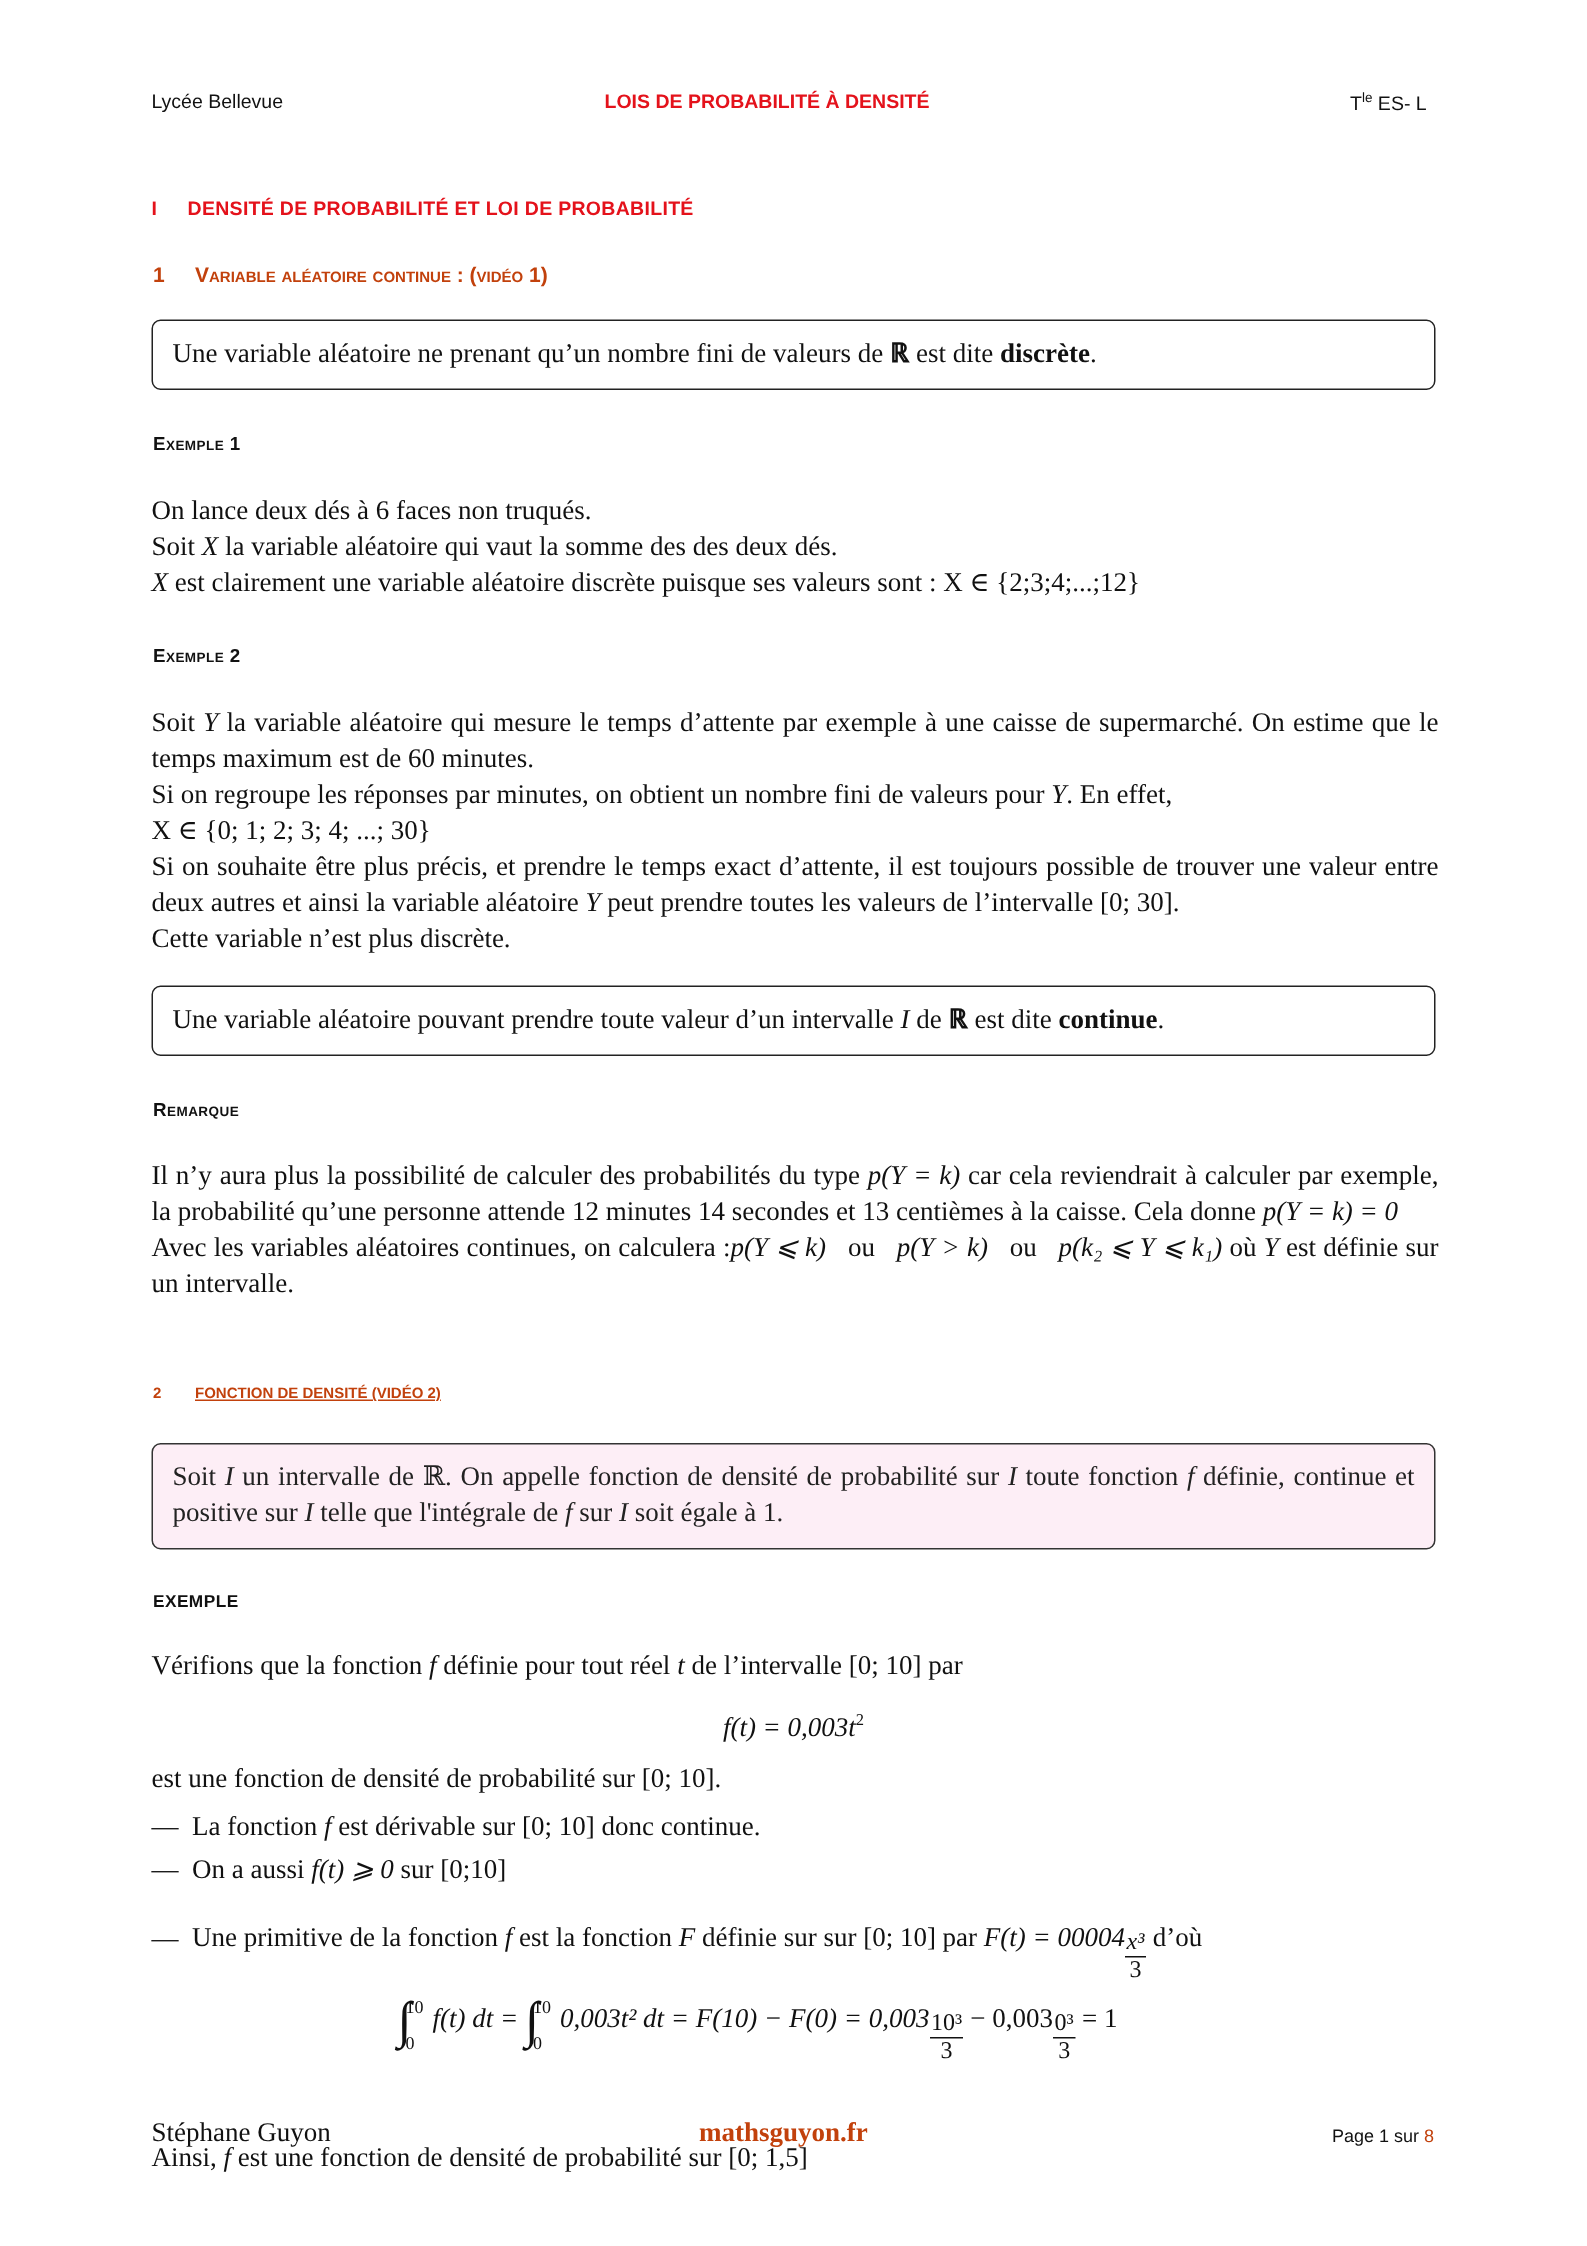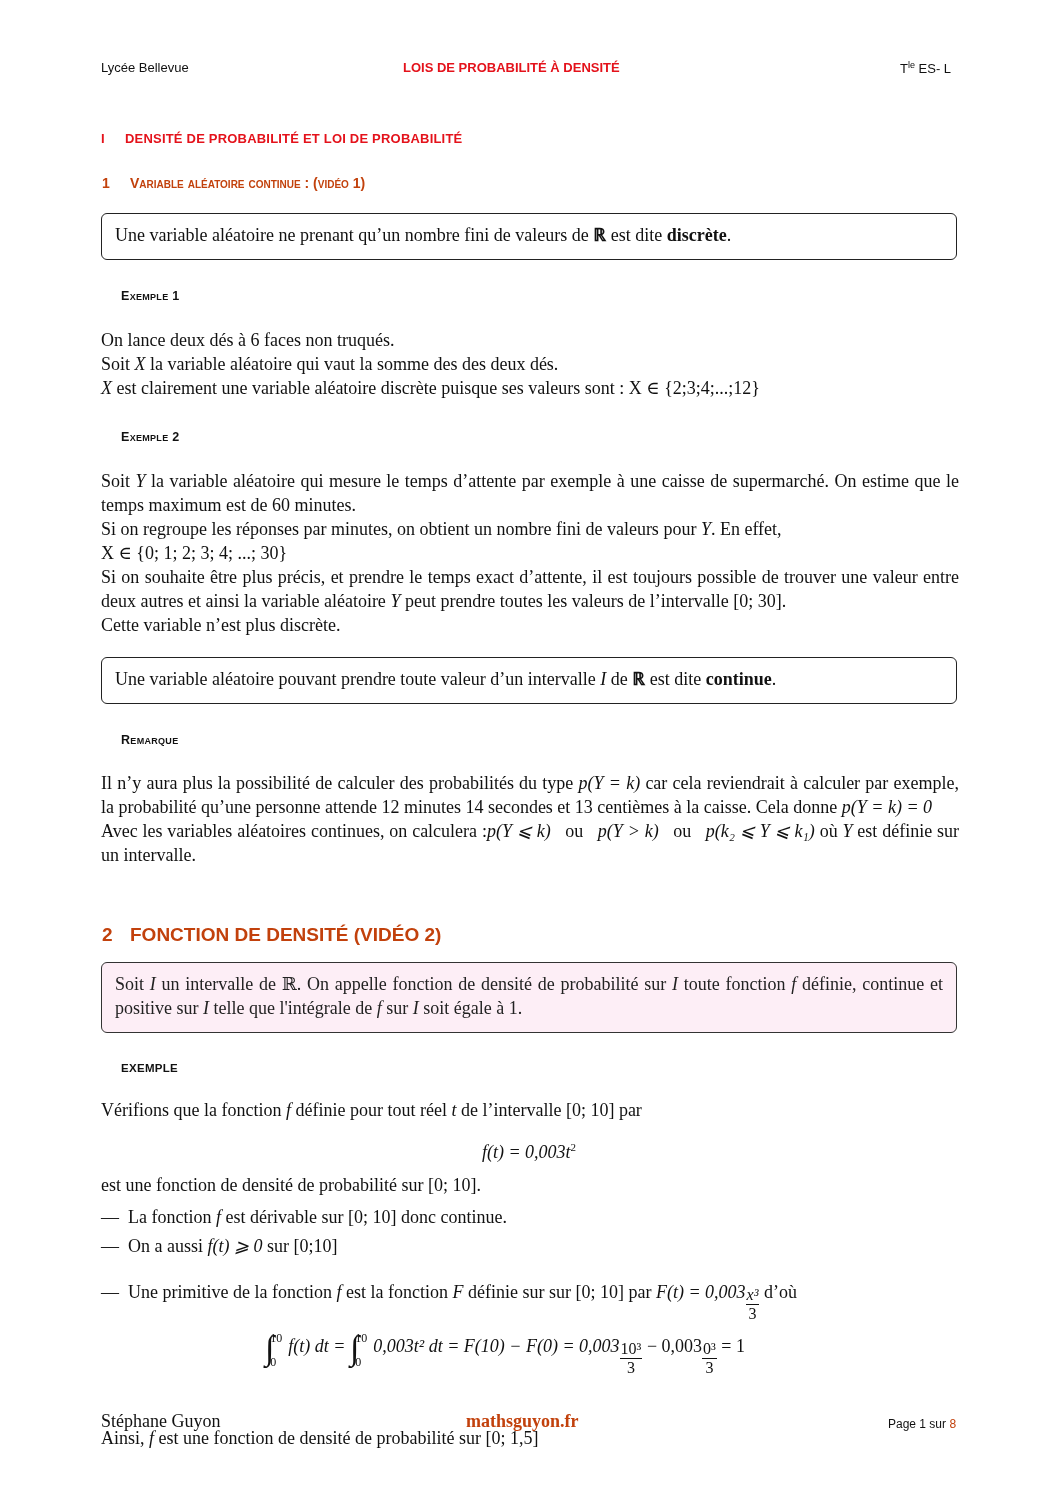--- a/index.html
+++ b/index.html
@@ -7,21 +7,21 @@
   .sans { font-family: "Liberation Sans", "DejaVu Sans", sans-serif; }
   .serif { font-family: "Liberation Serif", "DejaVu Serif", serif; }
   .abs { position:absolute; }
   .hdr { top:60px; font-size:13px; }
   .red { color:#e4121b; }
   .blue { color:#c2410c; }
   .sec1 { top:131px; left:101px; font-size:13px; font-weight:bold; letter-spacing:0.2px; }
   .sec1 .num { display:inline-block; width:24px; }
   .sub { font-size:14px; font-weight:bold; }
   .sub .num { display:inline-block; width:28px; }
-  .ex { left:102px; font-size:12.5px; font-weight:bold; letter-spacing:0.3px;margin-left:19px; }
+  .ex { left:102px; font-size:12.5px; font-weight:bold; letter-spacing:0.3px; }
   .sc { font-variant: small-caps; }
   .body { font-size:18px; line-height:24px; }
   .para { left:101px; width:858px; text-align:justify; }
   .defbox { left:101px; width:856px; border:1.5px solid #222; border-radius:6px; box-sizing:border-box; }
   .defbox.white { background:#fff; }
   .defbox.pink { background:#fdeef6; border-color:#333; }
   .defbox .txt { padding:9px 13px; font-size:18px; line-height:24px; }
   i.m { font-style:italic; }
   b { font-weight:bold; }
   .dash { display:inline-block; width:27px; }
@@ -66,34 +66,34 @@
 <div class="abs defbox white serif" style="top:657px; height:47px;">
   <div class="txt"><span>Une variable aléatoire pouvant prendre toute valeur d’un intervalle </span><i class="m">I</i><span> de </span><b>ℝ</b><span> est dite </span><b>continue</b><span>.</span></div>
 </div>
 
 <div class="abs sans ex sc" style="top:733px;">Remarque</div>
 <div class="abs serif body para" style="top:771px;">
   <div><span>Il n’y aura plus la possibilité de calculer des probabilités du type </span><i class="m">p(Y = k)</i><span> car cela reviendrait à calculer par exemple, la probabilité qu’une personne attende 12 minutes 14 secondes et 13 centièmes à la caisse. Cela donne </span><i class="m">p(Y = k) = 0</i></div>
   <div><span>Avec les variables aléatoires continues, on calculera :</span><i class="m">p(Y ⩽ k)</i>&nbsp;&nbsp;&nbsp;<span>ou</span>&nbsp;&nbsp;&nbsp;<i class="m">p(Y &gt; k)</i>&nbsp;&nbsp;&nbsp;<span>ou</span>&nbsp;&nbsp;&nbsp;<i class="m">p(k₂ ⩽ Y ⩽ k₁)</i><span> où </span><i class="m">Y</i><span> est définie sur un intervalle.</span></div>
 </div>
 
-<div class="abs sans sub blue" style="top:924px; left:102px; font-size:19px;"><span class="num">2</span><span>FONCTION DE DENSITÉ (VIDÉO 2)</span></div>
+<div class="abs sans sub blue" style="top:924px; left:102px; font-size:10px;text-decoration:underline;"><span class="num">2</span><span>FONCTION DE DENSITÉ (VIDÉO 2)</span></div>
 
 <div class="abs defbox pink serif" style="top:962px; height:71px;">
   <div class="txt" style="padding:9px 13px; text-align:justify; color:#222;"><span>Soit </span><i class="m">I</i><span> un intervalle de ℝ. On appelle fonction de densité de probabilité sur </span><i class="m">I</i><span> toute fonction </span><i class="m">f</i><span> définie, continue et positive sur </span><i class="m">I</i><span> telle que l'intégrale de </span><i class="m">f</i><span> sur </span><i class="m">I</i><span> soit égale à 1.</span></div>
 </div>
 
 <div class="abs sans ex" style="top:1062px; font-size:11.5px;">EXEMPLE</div>
 <div class="abs serif body para" style="top:1098px;"><span>Vérifions que la fonction </span><i class="m">f</i><span> définie pour tout réel </span><i class="m">t</i><span> de l’intervalle [0; 10] par</span></div>
 <div class="abs serif body center" style="top:1135px;"><i class="m">f(t) = 0,003t</i><sup>2</sup></div>
 <div class="abs serif body para" style="top:1173px;">est une fonction de densité de probabilité sur [0; 10].</div>
 
 <div class="abs serif body" style="top:1205px; left:101px;"><span class="dash">—</span><span>La fonction </span><i class="m">f</i><span> est dérivable sur [0; 10] donc continue.</span></div>
 <div class="abs serif body" style="top:1234px; left:101px;"><span class="dash">—</span><span>On a aussi </span><i class="m">f(t) ⩾ 0</i><span> sur [0;10]</span></div>
-<div class="abs serif body" style="top:1264px; left:101px; line-height:44px;"><span class="dash">—</span><span>Une primitive de la fonction </span><i class="m">f</i><span> est la fonction </span><i class="m">F</i><span> définie sur sur [0; 10] par </span><i class="m">F(t) = 0,003</i><span class="frac">
+<div class="abs serif body" style="top:1264px; left:101px; line-height:44px;"><span class="dash">—</span><span>Une primitive de la fonction </span><i class="m">f</i><span> est la fonction </span><i class="m">F</i><span> définie sur sur [0; 10] par </span><i class="m">F(t) = 00004</i><span class="frac">
       <i class="m n">x³</i>
       <span>3</span>
     </span><span> d’où</span></div>
 
 <div class="abs serif body" style="top:1318px; left:265px; width:560px; white-space:nowrap;">
   <span class="int">∫</span><span class="lim">
       <span>10</span>
       <span>0</span>
     </span><i class="m">f(t) dt =</i>
   <span class="int">∫</span><span class="lim">

